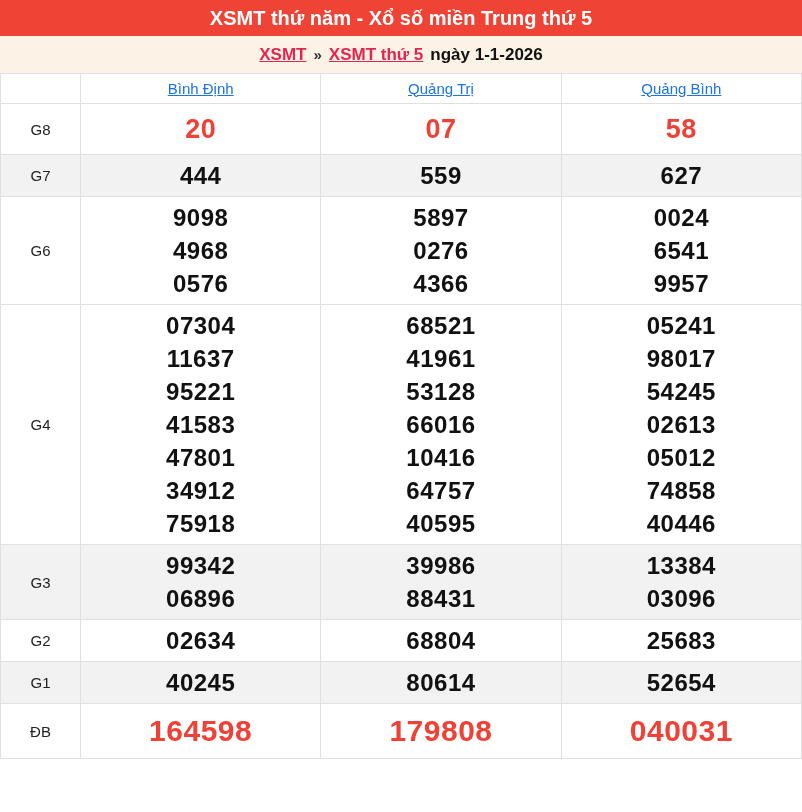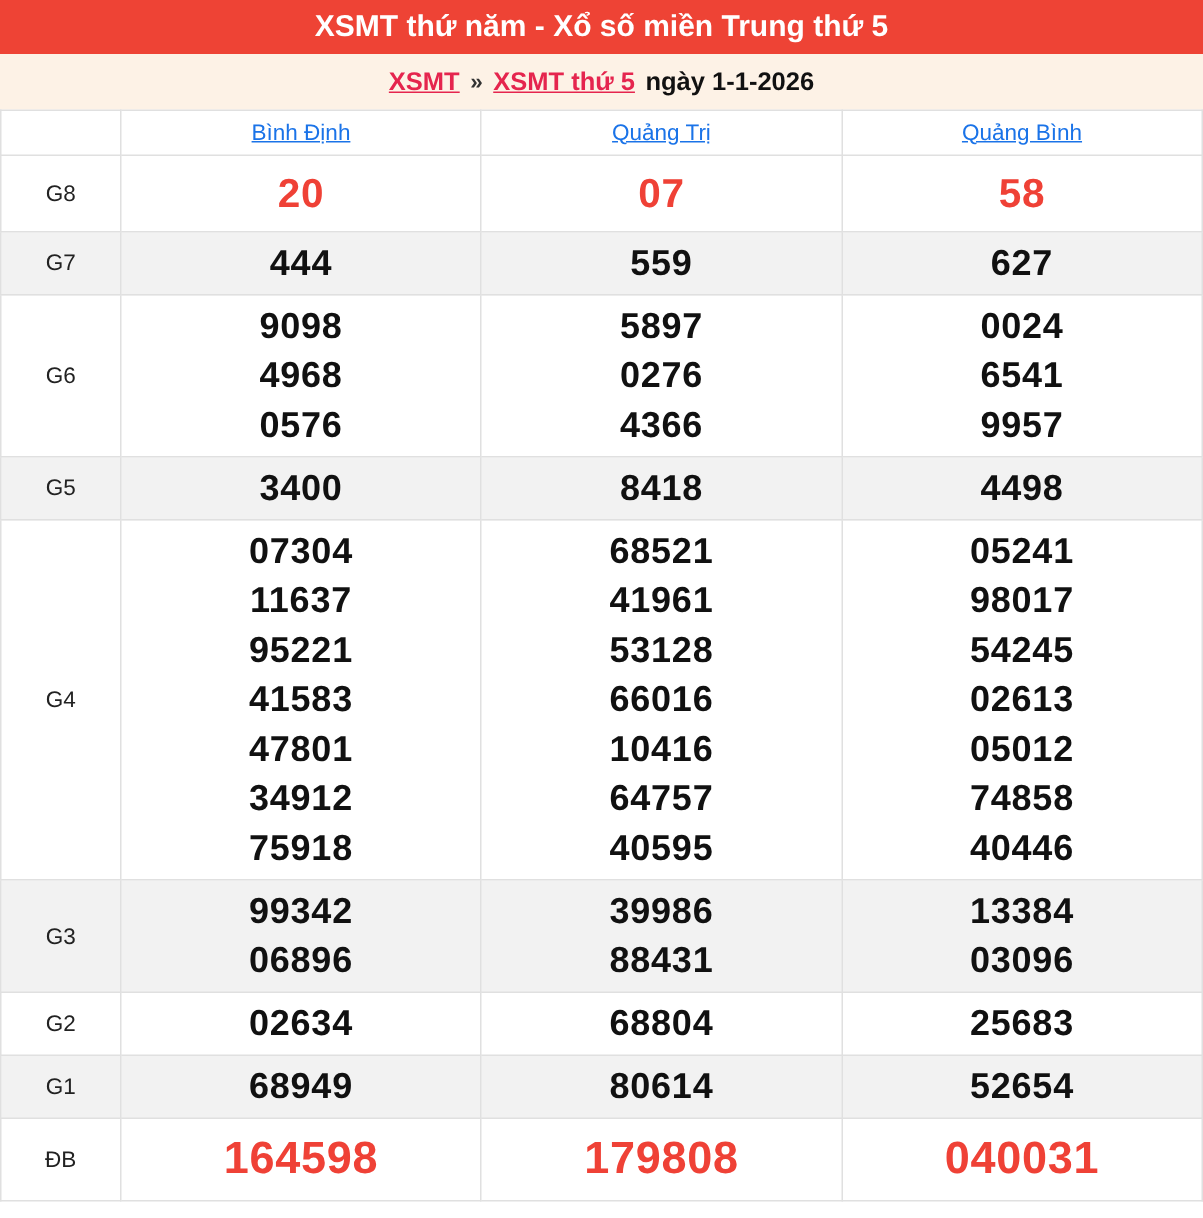--- a/index.html
+++ b/index.html
@@ -177,32 +177,20 @@
           <div class="num">5897</div>
           <div class="num">0276</div>
           <div class="num">4366</div>
         </td>
         <td class="num-cell">
           <div class="num">0024</div>
           <div class="num">6541</div>
           <div class="num">9957</div>
         </td>
       </tr>
-      <tr class="striped ">
-        <td class="label-cell">G5</td>
-        <td class="num-cell">
-          <div class="num">3400</div>
-        </td>
-        <td class="num-cell">
-          <div class="num">8418</div>
-        </td>
-        <td class="num-cell">
-          <div class="num">4498</div>
-        </td>
-      </tr>
       <tr class="">
         <td class="label-cell">G4</td>
         <td class="num-cell">
           <div class="num">07304</div>
           <div class="num">11637</div>
           <div class="num">95221</div>
           <div class="num">41583</div>
           <div class="num">47801</div>
           <div class="num">34912</div>
           <div class="num">75918</div>
@@ -249,21 +237,21 @@
         <td class="num-cell">
           <div class="num">68804</div>
         </td>
         <td class="num-cell">
           <div class="num">25683</div>
         </td>
       </tr>
       <tr class="striped ">
         <td class="label-cell">G1</td>
         <td class="num-cell">
-          <div class="num">68949</div>
+          <div class="num">40245</div>
         </td>
         <td class="num-cell">
           <div class="num">80614</div>
         </td>
         <td class="num-cell">
           <div class="num">52654</div>
         </td>
       </tr>
       <tr class="db">
         <td class="label-cell">ĐB</td>

